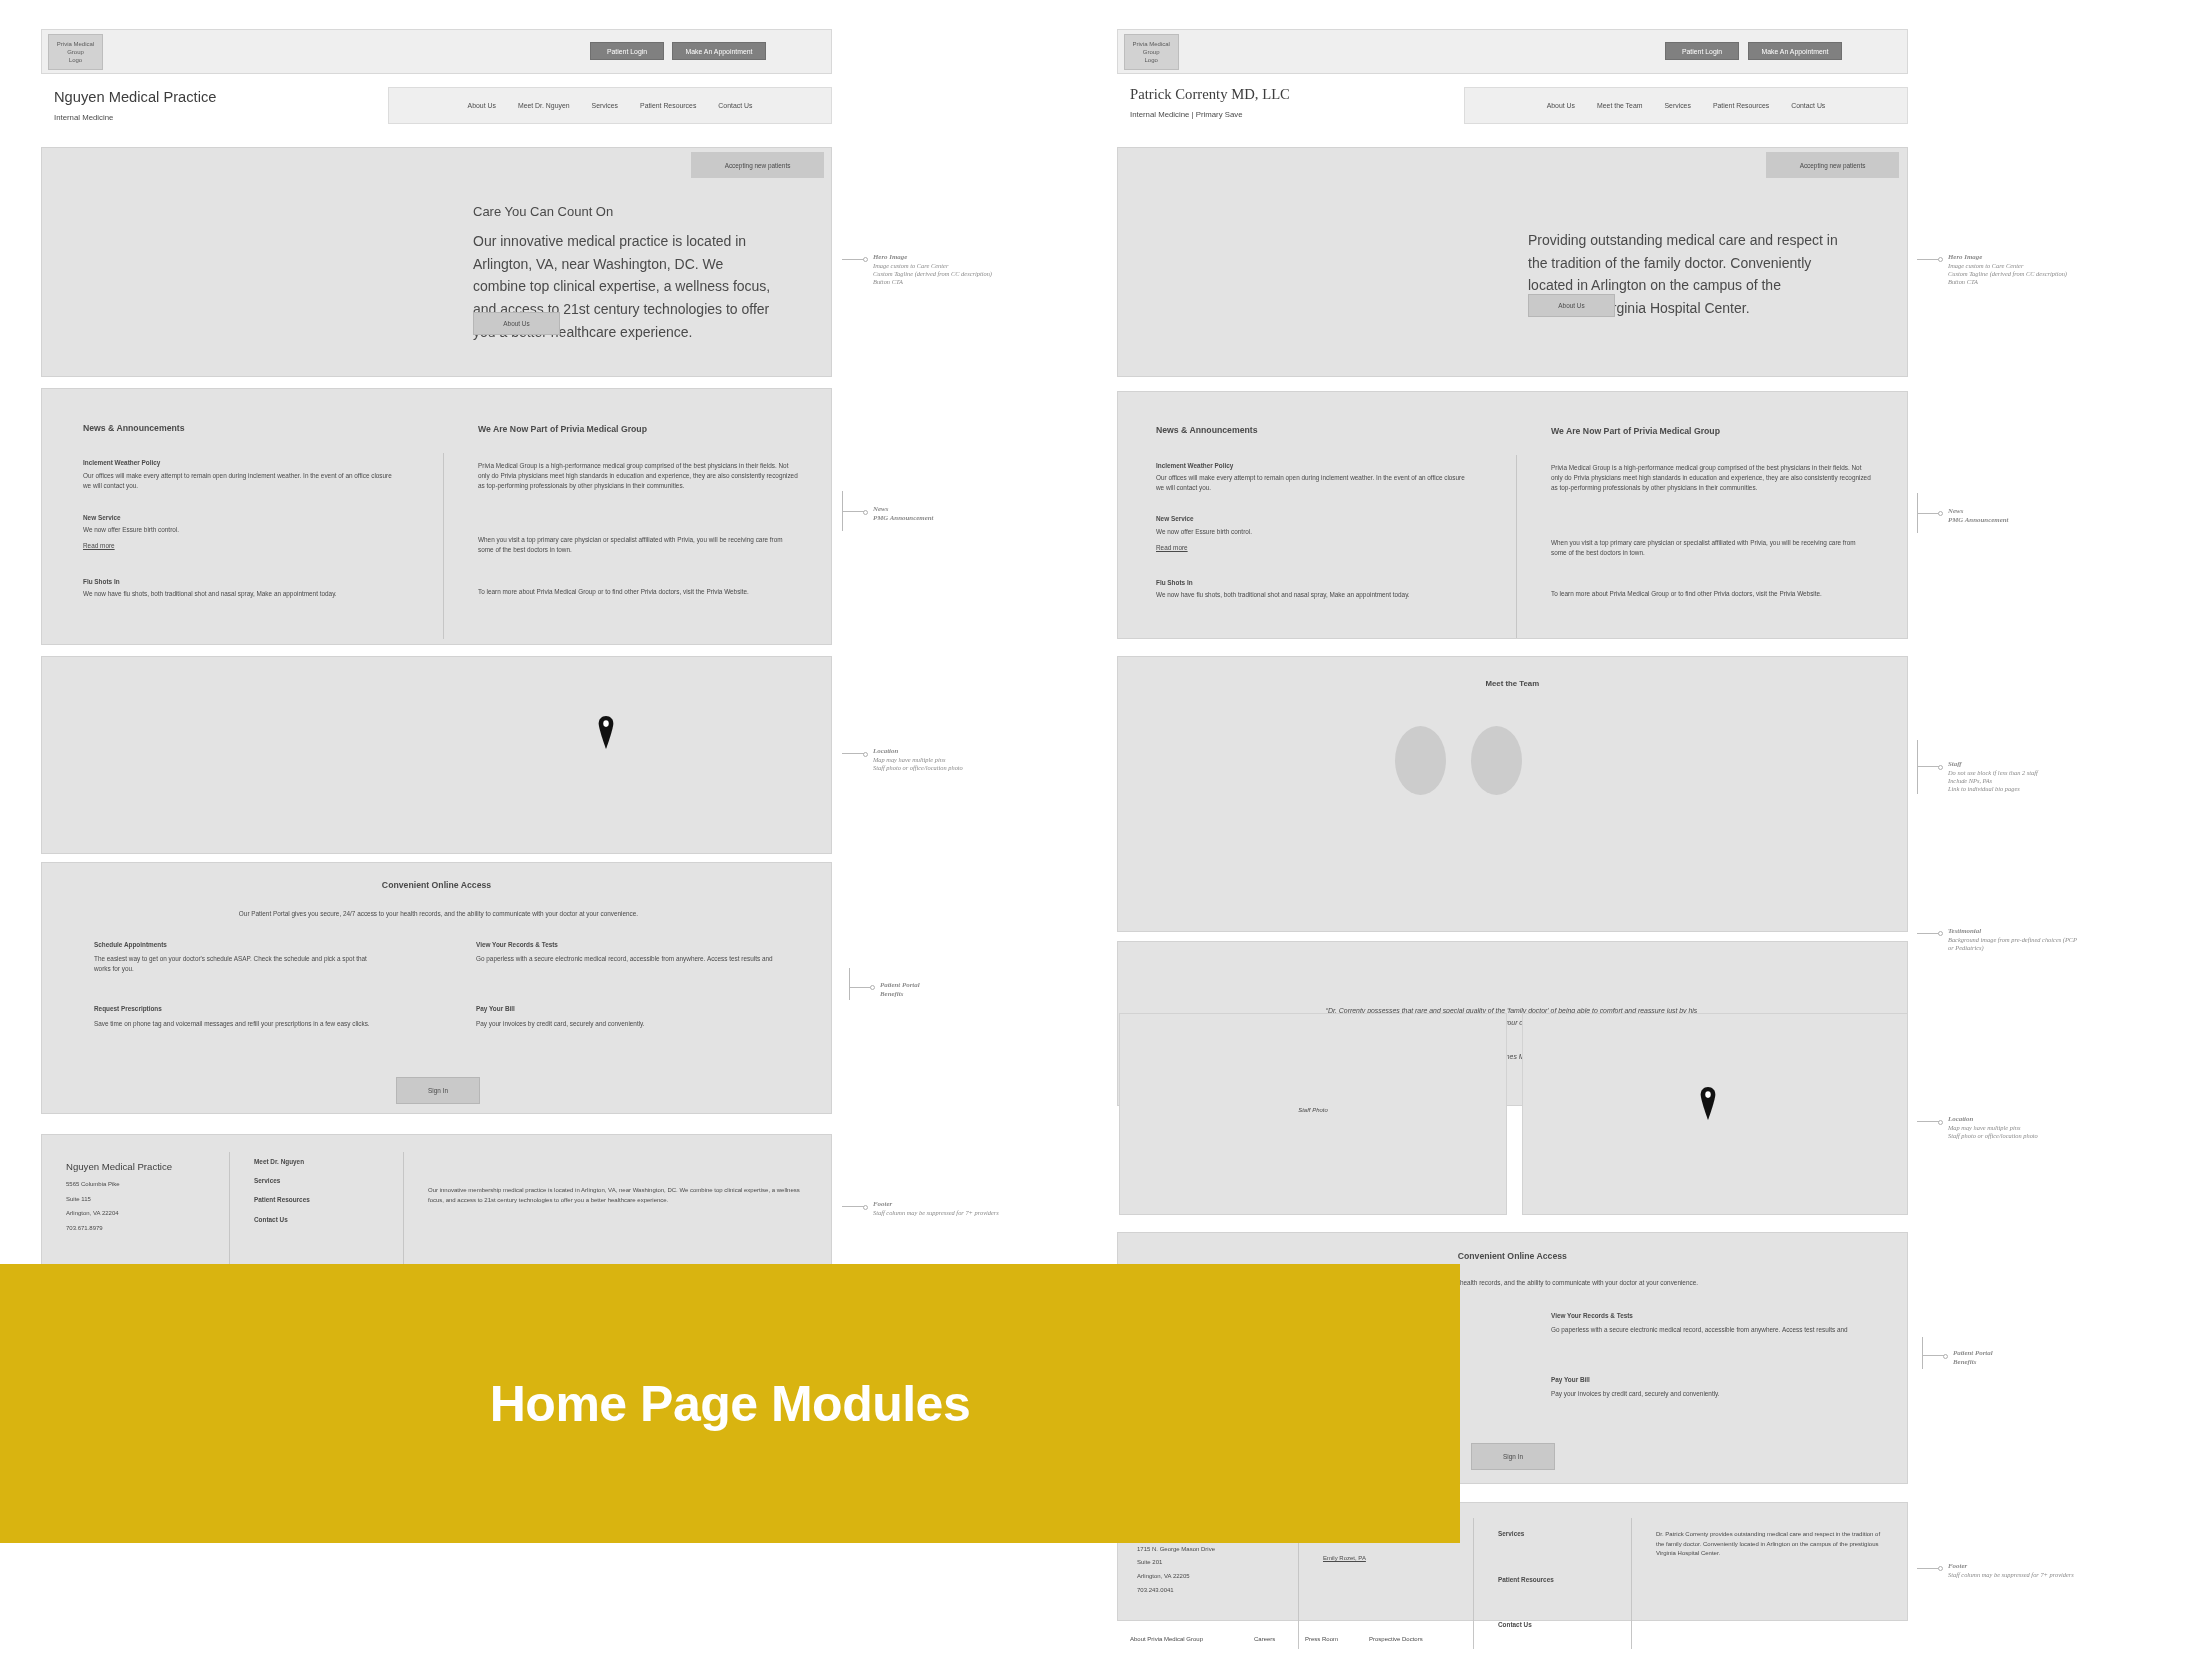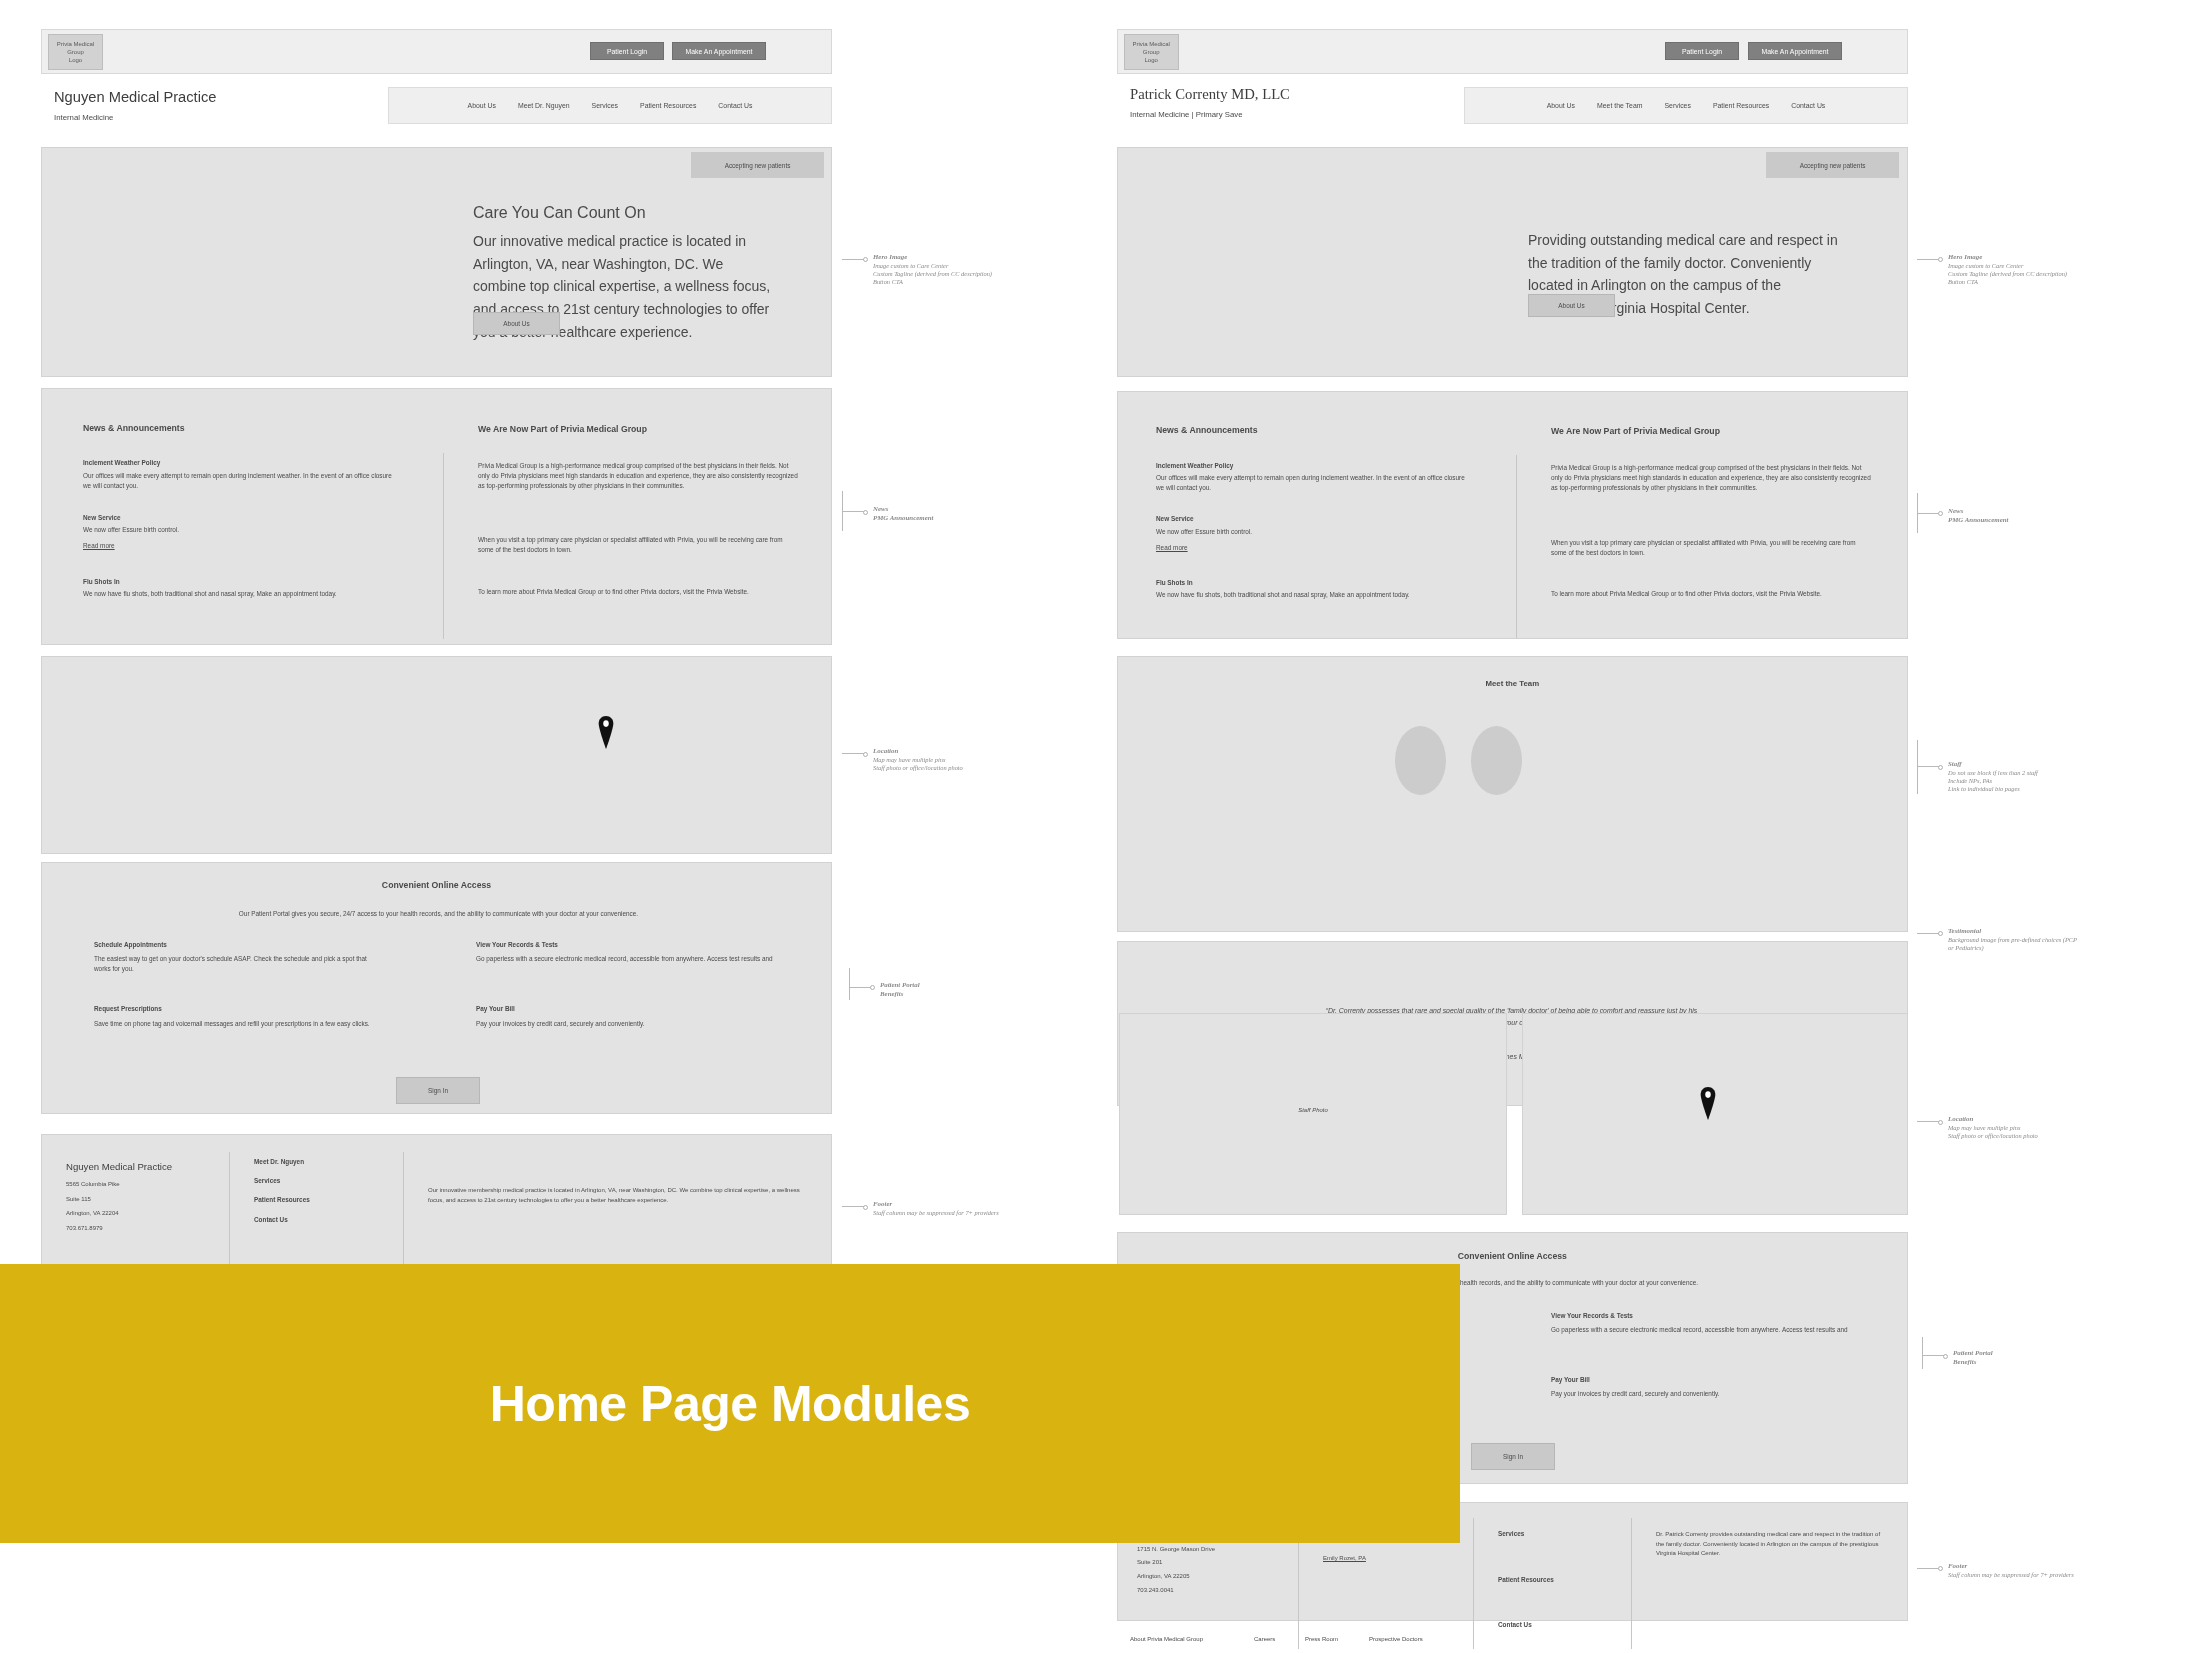--- a/index.html
+++ b/index.html
@@ -18,21 +18,21 @@
   .btn-dark{position:absolute;background:#808080;border:0.5px solid #6f6f6f;box-sizing:border-box;
             display:flex;align-items:center;justify-content:center;color:#ffffff;font-size:6.9px;}
   .btn-light{position:absolute;background:#c9c9c9;border:0.5px solid #b6b6b6;box-sizing:border-box;
              display:flex;align-items:center;justify-content:center;color:#4a4a4a;font-size:6.4px;}
   .navbar{position:absolute;background:#efefef;border:0.5px solid #dcdcdc;box-sizing:border-box;
           display:flex;align-items:center;justify-content:center;gap:22px;}
   .navbar span{font-size:6.9px;color:#4c4c4c;white-space:nowrap;}
   .practice-name{position:absolute;font-size:14.7px;color:#3d3d3d;white-space:nowrap;}
   .practice-sub{position:absolute;font-size:7.8px;color:#4a4a4a;white-space:nowrap;}
 
-  .h-hero{position:absolute;font-size:16px;font-weight:400;color:#4a4a4a;}
+  .h-hero{position:absolute;font-size:13px;font-weight:400;color:#4a4a4a;}
   .p-hero{position:absolute;font-size:14px;line-height:1.62;color:#4a4a4a;}
   .h-sect{position:absolute;font-size:8.7px;font-weight:bold;color:#4a4a4a;}
   .h-sub{position:absolute;font-size:6.4px;font-weight:bold;color:#4a4a4a;}
   .p-body{position:absolute;font-size:6.4px;line-height:1.55;color:#4a4a4a;}
   .p-small{position:absolute;font-size:6px;line-height:1.6;color:#4a4a4a;}
   .lnk{text-decoration:underline;}
   .vrule{position:absolute;width:0.5px;background:#c6c6c6;}
   .centered{text-align:center;}
   .italic{font-style:italic;}
 

